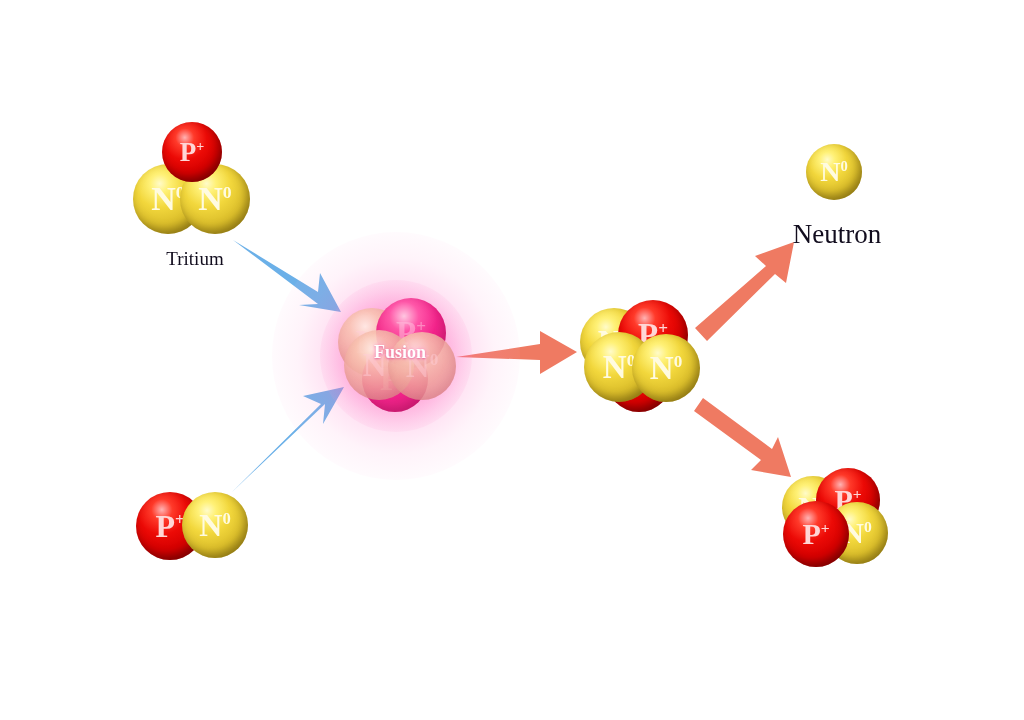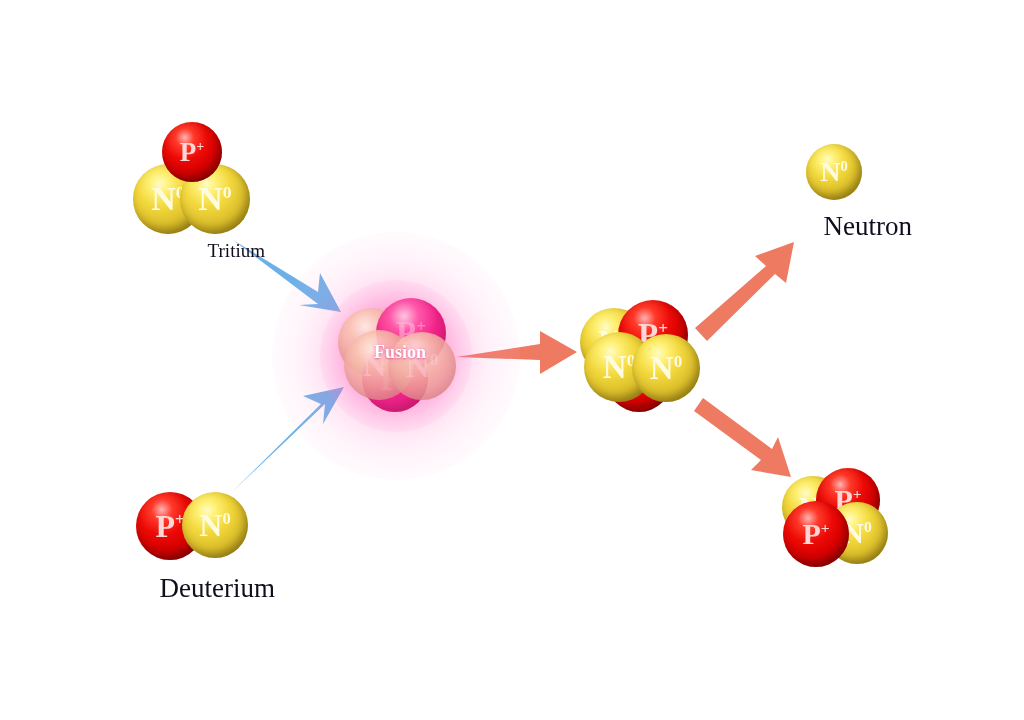--- a/index.html
+++ b/index.html
@@ -105,21 +105,22 @@
   }
   .fuse-neutron .glyph { color: rgba(255,205,215,0.48); }
 
   
   .label {
     position: absolute;
     font-family: "Liberation Serif", serif;
     font-weight: normal;
     color: #120d1e;
     white-space: nowrap;
-    text-align: right;
+    text-align: center;
+    margin-top: 8px;
   }
 
   .fusion-text {
     position: absolute;
     font-family: "Liberation Serif", serif;
     font-weight: bold;
     color: #ffffff;
     white-space: nowrap;
     text-shadow: 0 0 5px rgba(255,120,190,0.85), 0 1px 2px rgba(190,0,100,0.45);
     text-align: center;
@@ -186,21 +187,20 @@
   <div class="cluster" style="left:136px; top:492px; width:120px; height:70px;">
 
     <div class="nucleon proton" style="left:0px; top:0px; width:68px; height:68px;">
       <span class="glyph" style="font-size:32px;">P<sup>+</sup></span>
     </div>
 
     <div class="nucleon neutron" style="left:46px; top:0px; width:66px; height:66px;">
       <span class="glyph" style="font-size:32px;">N<sup>0</sup></span>
     </div>
   </div>
-  <div class="label" style="left:115px; top:573px; width:160px; font-size:27px;">Deuterium</div>
 
   <div class="cluster" style="left:338px; top:298px; width:120px; height:118px;">
 
     <div class="nucleon fuse-neutron" style="left:0px; top:10px; width:68px; height:68px; z-index:1;">
       <span class="glyph" style="font-size:33px;">N<sup>0</sup></span>
     </div>
 
     <div class="nucleon fuse-proton" style="left:38px; top:0px; width:70px; height:70px; z-index:3;">
       <span class="glyph" style="font-size:33px;">P<sup>+</sup></span>
     </div>

